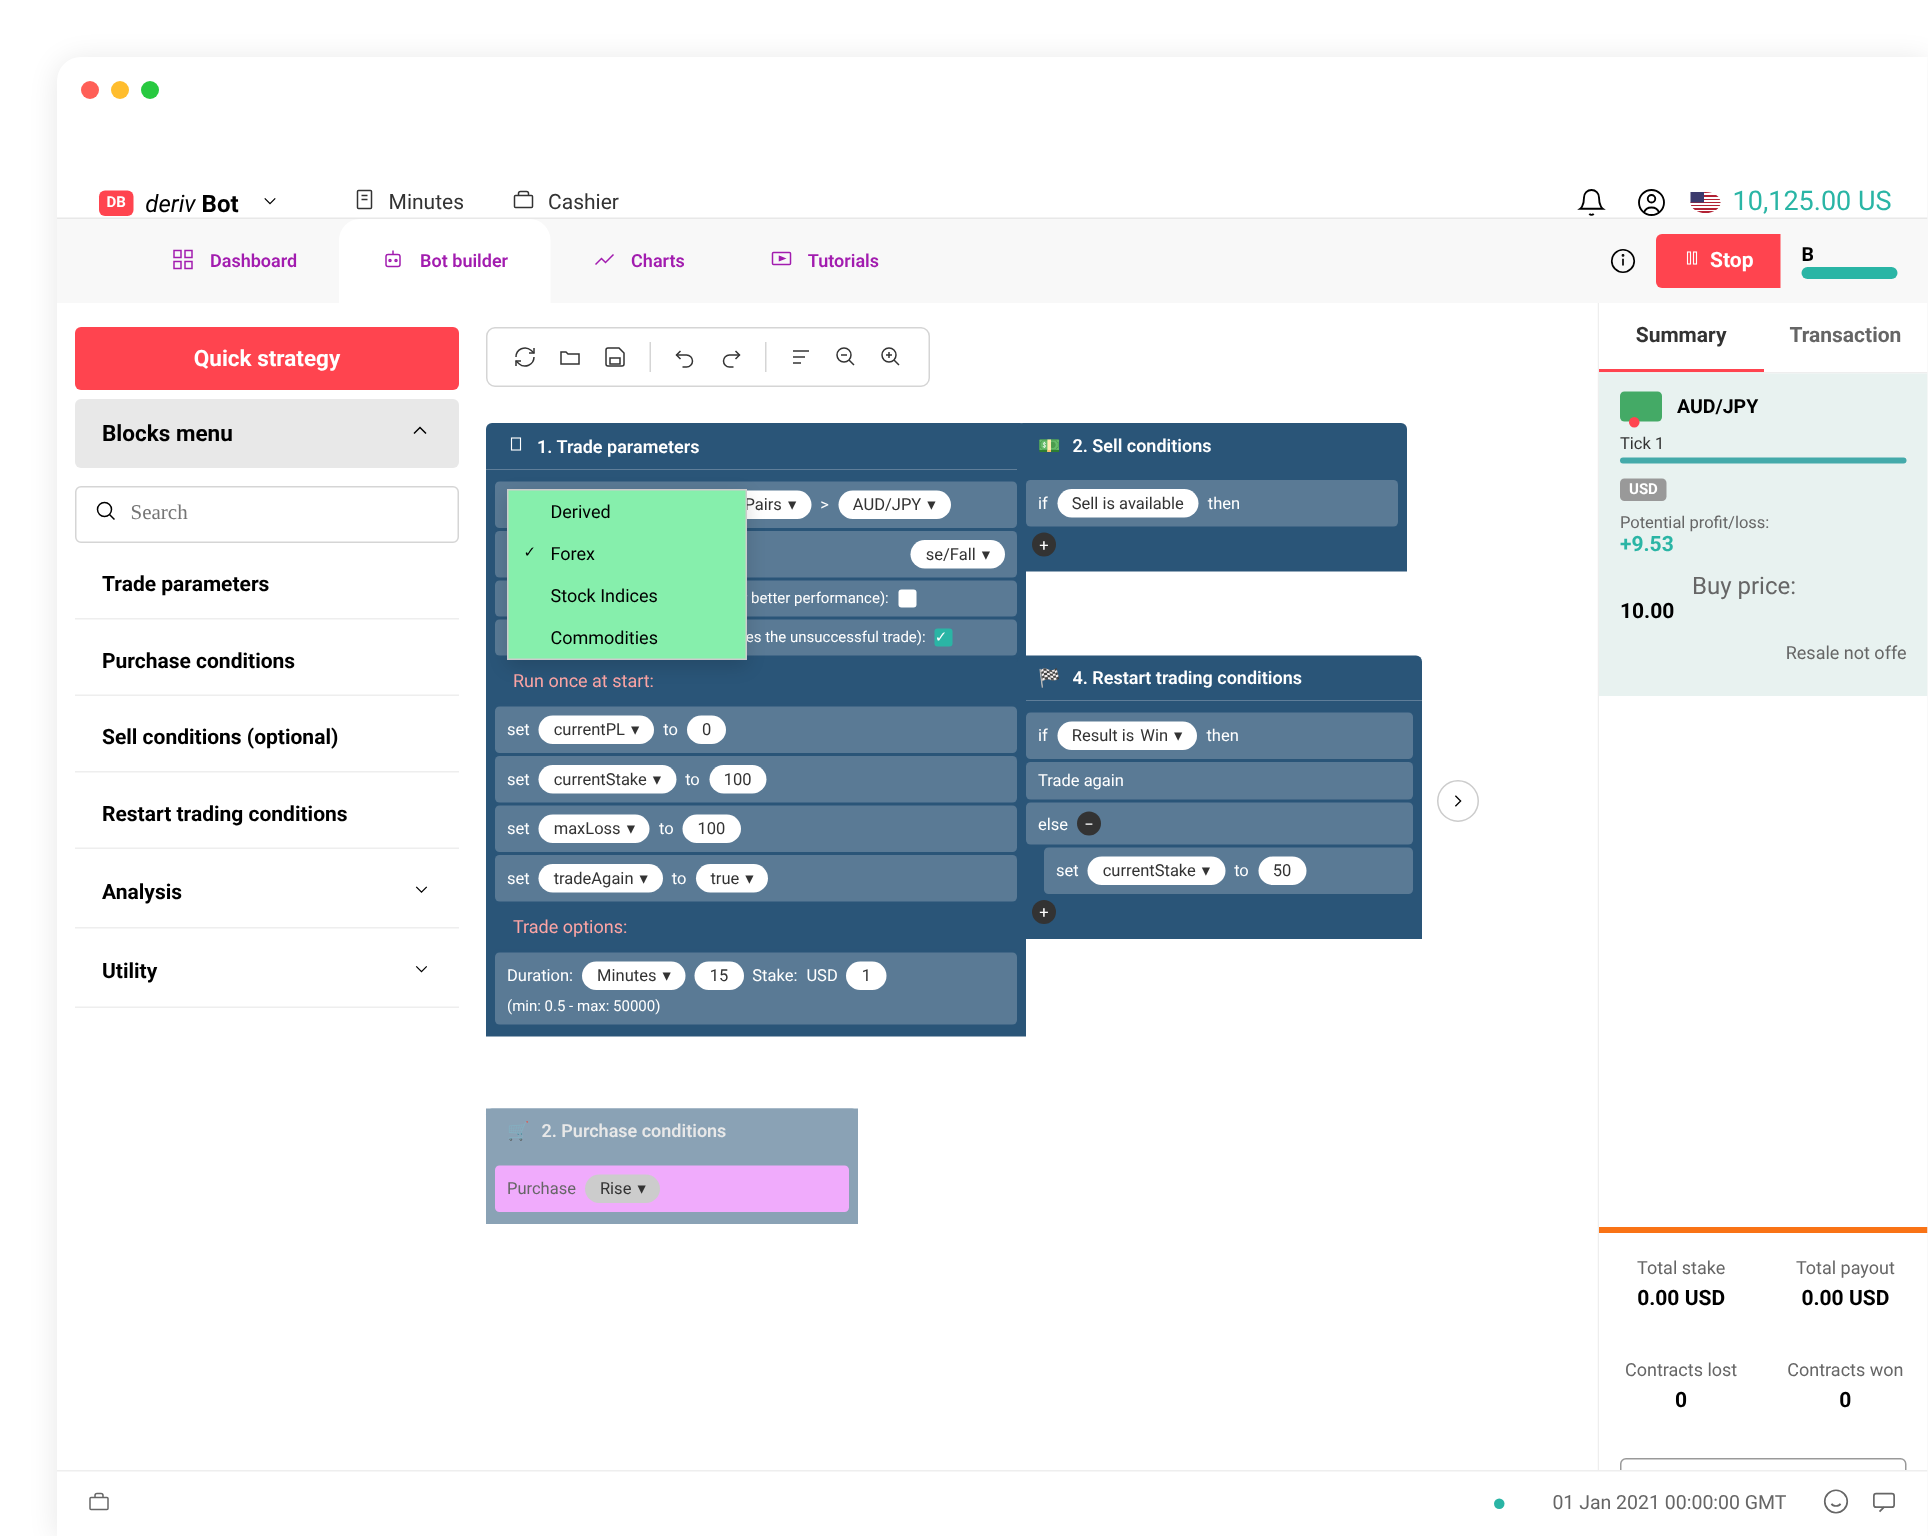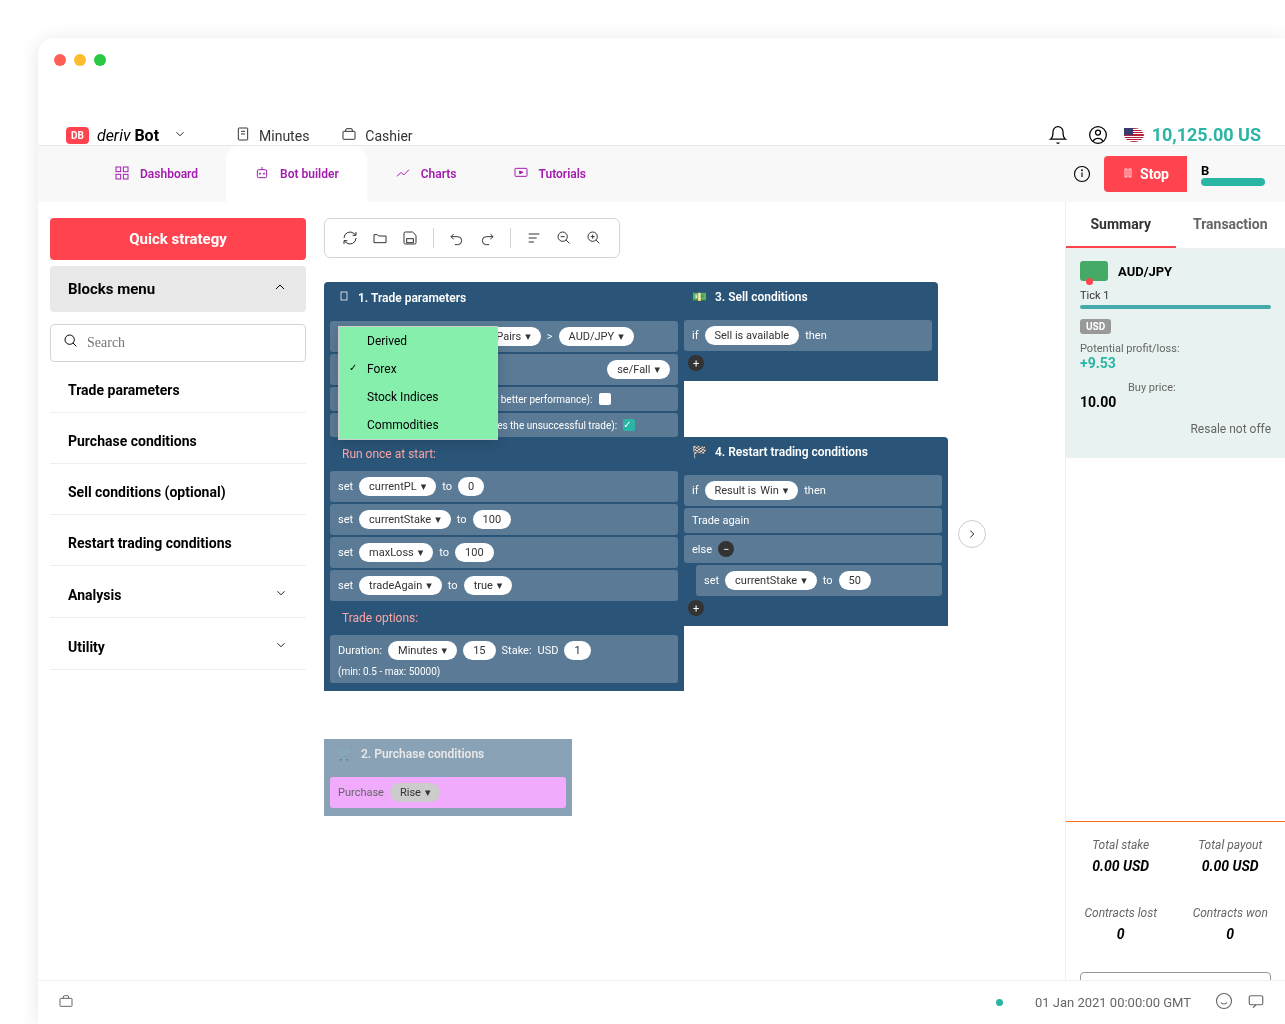--- a/index.html
+++ b/index.html
@@ -17,21 +17,21 @@
 .logo { display: flex; align-items: center; gap: 8px; margin-right: 8px; }
 .logo-badge { background: #ff444f; color: #fff; font-size: 10px; font-weight: 700; padding: 3px 5px; border-radius: 4px; }
 .logo-text { font-size: 16px; }
 .logo-text .b { font-weight: 700; }
 .chev { margin-left: 6px; }
 .nav { display: flex; gap: 32px; margin-left: 40px; }
 .nav-item { display: flex; align-items: center; gap: 8px; font-size: 14px; color: #333; cursor: pointer; }
 .spacer { flex: 1; }
 .header-icons { display: flex; align-items: center; gap: 20px; }
 .icon-btn { width: 20px; height: 20px; display: flex; align-items: center; justify-content: center; cursor: pointer; }
-.balance { display: flex; align-items: center; gap: 8px; font-size: 18px; font-weight: 700; color: #2ab5a5; margin-left: 16px; }
+.balance { display: flex; align-items: center; gap: 8px; font-size: 18px; font-weight: 400; color: #2ab5a5; margin-left: 16px; }
 .flag { width: 20px; height: 14px; background: linear-gradient(180deg, #b22234 7%, #fff 7% 15%, #b22234 15% 23%, #fff 23% 31%, #b22234 31% 39%, #fff 39% 46%, #b22234 46% 54%, #fff 54% 62%, #b22234 62% 69%, #fff 69% 77%, #b22234 77% 85%, #fff 85% 92%, #b22234 92%); border-radius: 50%; position: relative; }
 .flag::before { content:''; position:absolute; top:0; left:0; width:45%; height:54%; background:#3c3b6e; }
 
 .tabs-row { display: flex; align-items: center; height: 56px; padding: 0 20px 0 48px; background: #f8f8f8; }
 .tab { display: flex; align-items: center; gap: 10px; padding: 0 28px; height: 100%; font-size: 12px; font-weight: 600; color: #a21caf; cursor: pointer; }
 .tab.active { background: #fff; border-radius: 14px 14px 0 0; }
 .tabs-spacer { flex: 1; }
 .info-circle { margin-right: 12px; }
 .stop-btn { background: #ff444f; color: #fff; border: none; padding: 10px 18px; font-size: 14px; font-weight: 700; display: flex; align-items: center; gap: 6px; cursor: pointer; border-radius: 4px 0 0 4px; }
 .run-section { display: flex; align-items: center; }
@@ -79,24 +79,24 @@
 .rp-tab.active { color: #333; border-bottom: 2px solid #ff444f; }
 .pair-card { background: #e8f2f0; margin: 0; padding: 12px 14px; display: inline-block; width:100%; }
 .pair-head { display: flex; align-items: center; gap: 10px; font-size: 13px; font-weight: 700; }
 .pair-flag { width: 28px; height: 20px; background: #4a6; border-radius: 3px; position: relative; }
 .pair-flag::after { content:''; position:absolute; width:7px; height:7px; background:#ff444f; border-radius:50%; bottom:-4px; left:6px; }
 .tick-row { font-size: 11px; margin-top: 8px; color: #333; }
 .tick-bar { height: 4px; background: #4aa; border-radius: 2px; margin-top: 3px; }
 .usd-badge { background: #999; color: #fff; font-size: 10px; font-weight: 700; padding: 2px 6px; border-radius: 3px; display: inline-block; margin-top: 10px; }
 .pl-label { font-size: 11px; color: #666; margin-top: 8px; }
 .pl-val { font-size: 14px; font-weight: 700; color: #2ab5a5; }
-.buy-label { font-size: 11px; color: #666; margin-top: 10px; padding-left: 48px; }
+.buy-label { font-size: 16px; color: #666; margin-top: 10px; padding-left: 48px; }
 .buy-val { font-size: 14px; font-weight: 700; }
 .resale { font-size: 12px; color: #666; padding: 12px 0 10px; text-align:right; }
-.stats { border-top: 1px solid #f97316; margin-top: auto; font-style: italic; }
+.stats { border-top: 4px solid #f97316; margin-top: auto; }
 .stats-row { display: flex; }
 .stat { flex: 1; padding: 16px 12px; text-align: center; }
 .stat-lbl { font-size: 12px; color: #666; margin-bottom: 6px; }
 .stat-val { font-size: 14px; font-weight: 700; }
 .reset-btn { margin: 14px; padding: 10px; border: 1px solid #999; background: #fff; border-radius: 4px; font-size: 14px; font-weight: 600; cursor: pointer; }
 
 .expand-btn { position: absolute; right: -14px; top: 370px; width: 28px; height: 28px; border: 1px solid #ccc; border-radius: 50%; background: #fff; display: flex; align-items: center; justify-content: center; cursor: pointer; z-index: 20; }
 
 .footer { position: absolute; bottom: 0; left: 0; right: 0; height: 44px; border-top: 1px solid #eee; display: flex; align-items: center; padding: 0 20px; background: #fff; font-size: 13px; color: #666; }
 .footer .spacer { flex: 1; }
@@ -395,21 +395,21 @@
             <div class="block-row">
               <span>Purchase</span>
               <span class="pill" style="background:#ccc;"><span>Rise</span> ▾</span>
             </div>
           </div>
         </div>
 
         <div class="block" style="left:360px; top:0; width:260px;">
           <div class="block-header">
             <span>💵</span>
-            <span>3. Sell conditions</span>
+            <span>2. Sell conditions</span>
           </div>
           <div class="block-body">
             <div class="block-row">
               <span>if</span>
               <span class="pill">Sell is available</span>
               <span>then</span>
             </div>
             <div class="add-dot">+</div>
           </div>
         </div>

